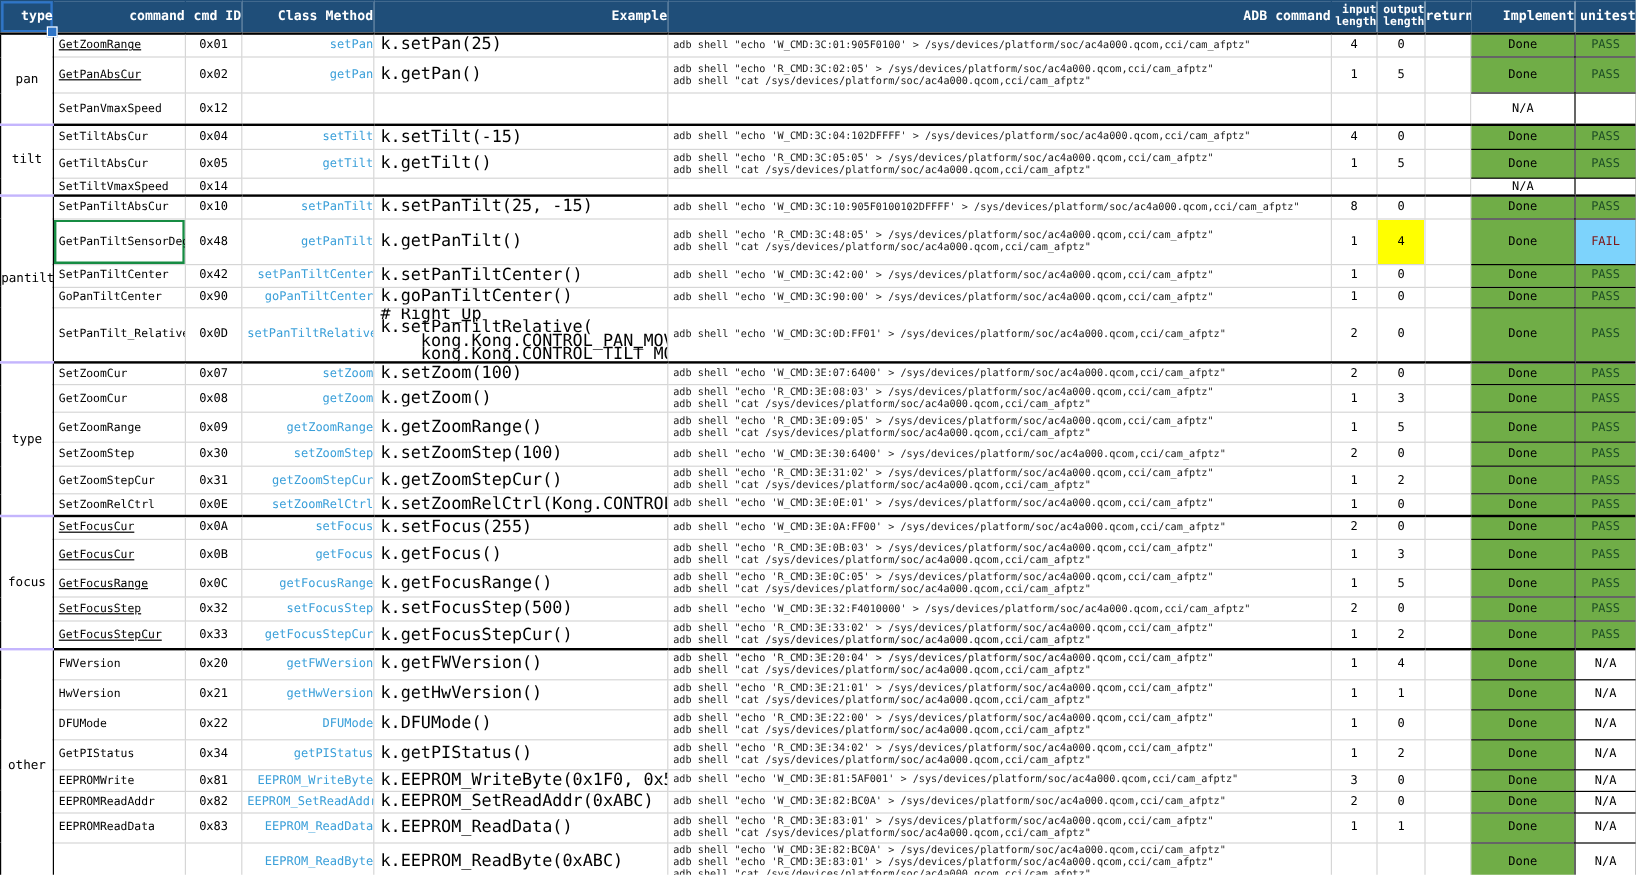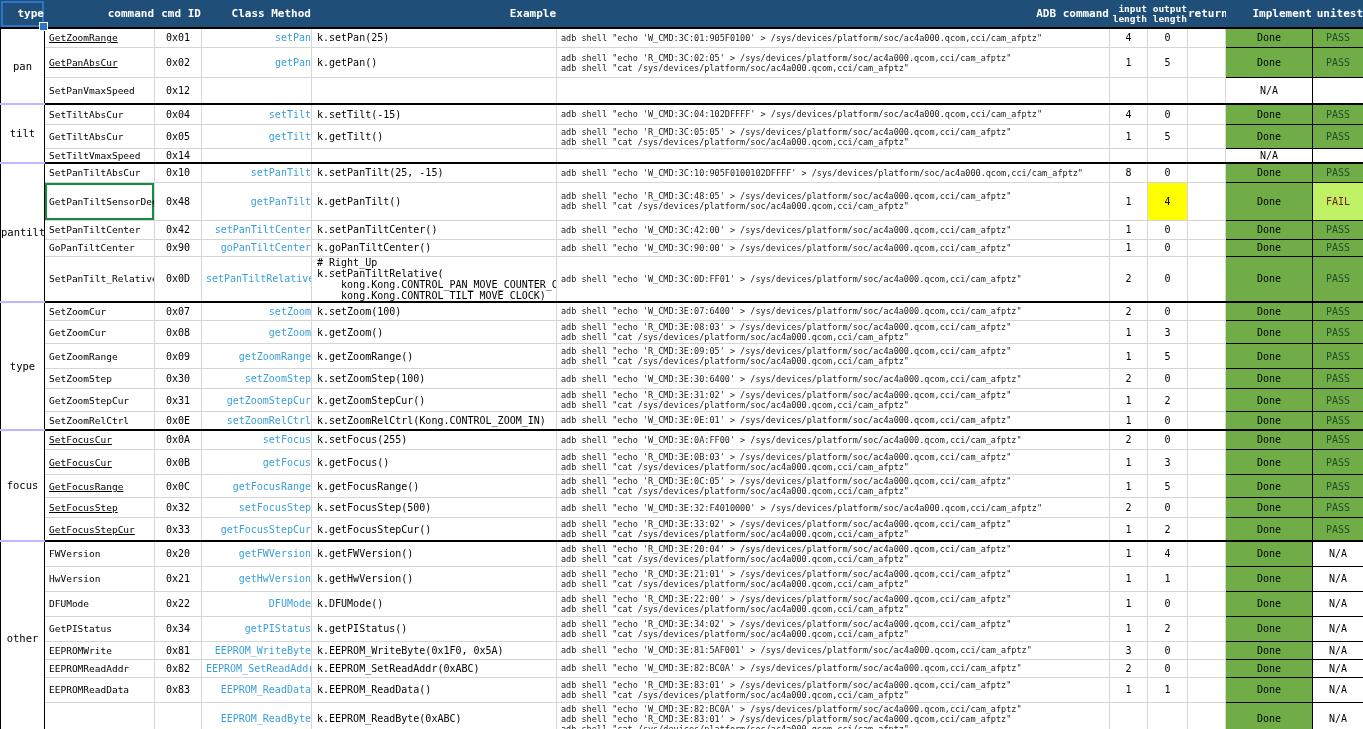--- a/index.html
+++ b/index.html
@@ -34,31 +34,31 @@
   tbody tr:last-child td { border-bottom: 2px solid #000; }
   td.type-cell {
     border-left: 1px solid #000; border-right: 1.5px solid #000;
     border-bottom: 2px solid #c4b5fd;
     text-align: center; font-size: 10.5px; background: #fff;
   }
   td.cmd { font-size: 9.5px; padding: 1px 2px 1px 4px; }
   td.cmd.linked { text-decoration: underline; }
   td.cid { font-size: 10px; text-align: center; }
   td.method { font-size: 10px; color: #3a9fd9; padding-left: 4px; text-align: right; }
-  td.example { font-size: 10px; line-height: 11px; padding: 0 3px 0 5px; white-space: pre; margin-left: 16px; }
+  td.example { font-size: 14px; line-height: 11px; padding: 0 3px 0 5px; white-space: pre; margin-left: 16px; }
   td.adb { font-size: 8.5px; line-height: 10px; padding: 1px 2px 1px 4px; white-space: pre; color: #1a1a1a; }
   td.num { font-size: 10px; text-align: center; }
   td.num.yellow { background: #FFFF00; }
   td.impl, td.unit {
     font-size: 10px; text-align: center;
     border: 1px solid #000;
   }
   tr.group-start td.impl, tr.group-start td.unit { border-top: 2px solid #000; }
   td.state-green { background: #70AD47; }
-  td.state-red  { background: #bef264; color: #7f1616; }
+  td.state-red  { background: #7dd3fc; color: #7f1616; }
   td.unit.state-green { color: #1e4e26; }
   td.sel-green { box-shadow: inset 0 0 0 2px #168C43; }
 </style>
 </head>
 <body>
 
 <div id="sheet">
   <table>
     <colgroup>
       <col style="width:44px">

